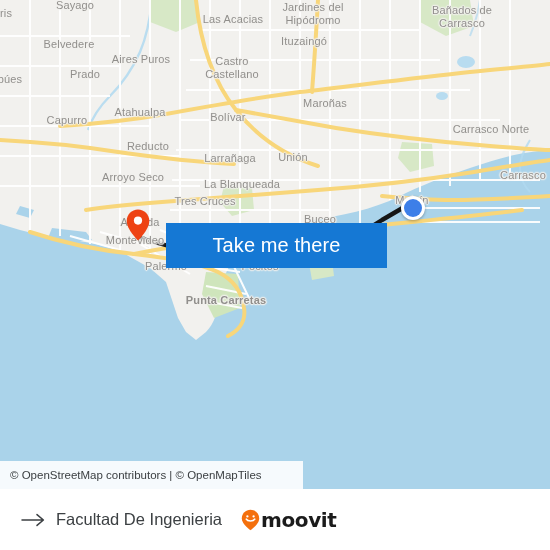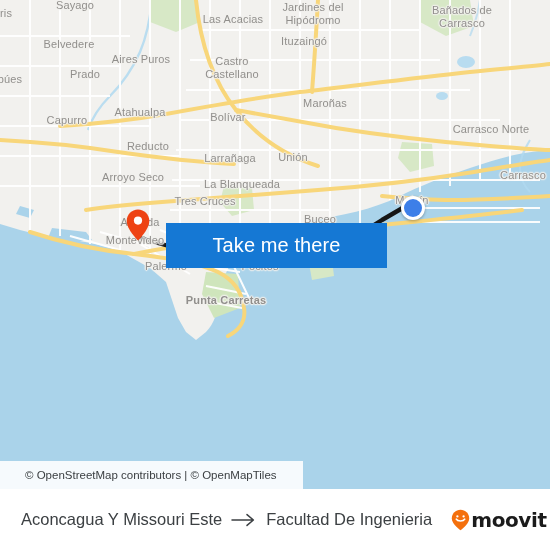--- a/index.html
+++ b/index.html
@@ -50,21 +50,21 @@
     letter-spacing:.1px;cursor:pointer;display:flex;align-items:center;justify-content:center;
   }
 
   
   #attrib{
     position:absolute;left:0;top:461px;width:303px;height:28px;
     background:#f6fafd;
     display:flex;align-items:center;
   }
   #attrib-text{
-    padding-left:25px;color:#3c4043;font-size:11.5px;
+    padding-left:10px;color:#3c4043;font-size:11.5px;
     font-family:"Liberation Sans",sans-serif;white-space:pre;
   }
 
   
   #bottombar{
     position:absolute;left:0;top:489px;width:550px;height:61px;background:#ffffff;
     display:flex;align-items:center;
   }
   #trip{
     display:flex;align-items:center;margin-left:21px;gap:9px;
@@ -196,21 +196,20 @@
       <span>Take me there</span>
     </button>
 
     <div id="attrib">
       <span id="attrib-text">© OpenStreetMap contributors | © OpenMapTiles</span>
     </div>
   </div>
 
   <div id="bottombar">
     <div id="trip">
-      <span>Aconcagua Y Missouri Este</span>
       <span id="arrow-icon">
         <svg width="26" height="14" viewBox="0 0 26 14" aria-hidden="true">
           <path d="M1 7 H22 M16 1.6 L22.4 7 L16 12.4" stroke="#3c4043" stroke-width="1.5" fill="none" stroke-linecap="round" stroke-linejoin="round"></path>
         </svg>
       </span>
       <span>Facultad De Ingenieria</span>
     </div>
 
     <div id="moovit-logo">
       <span>

